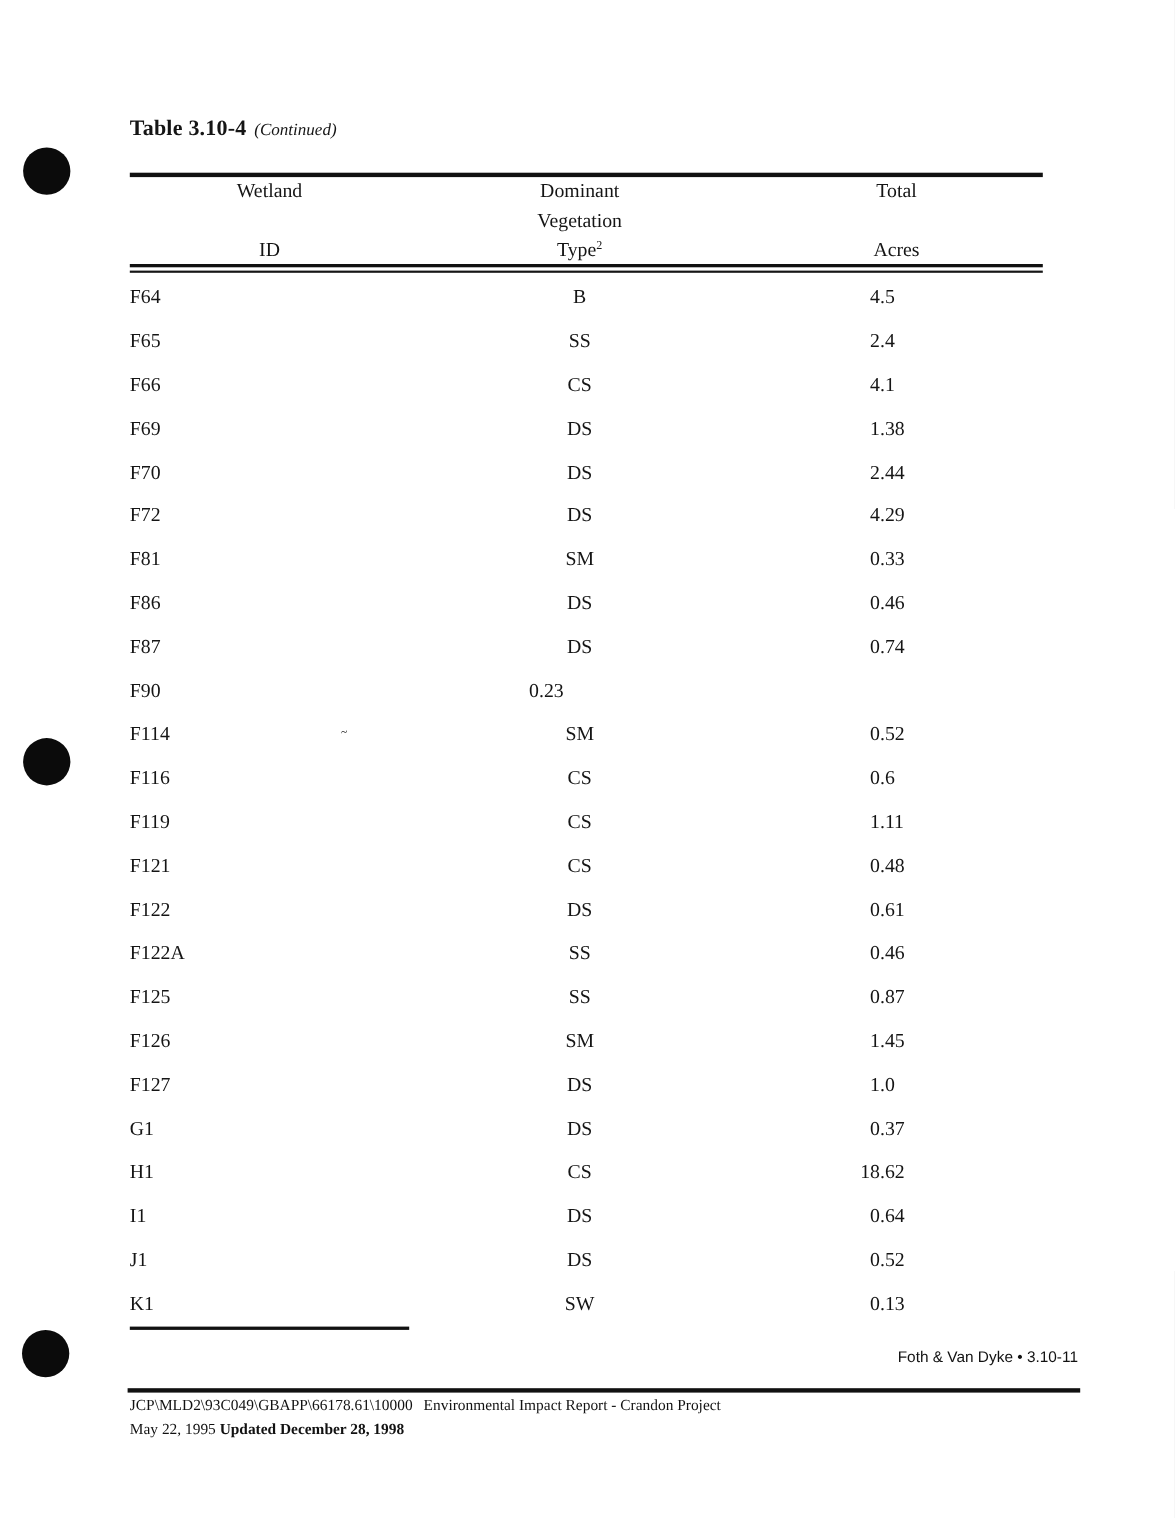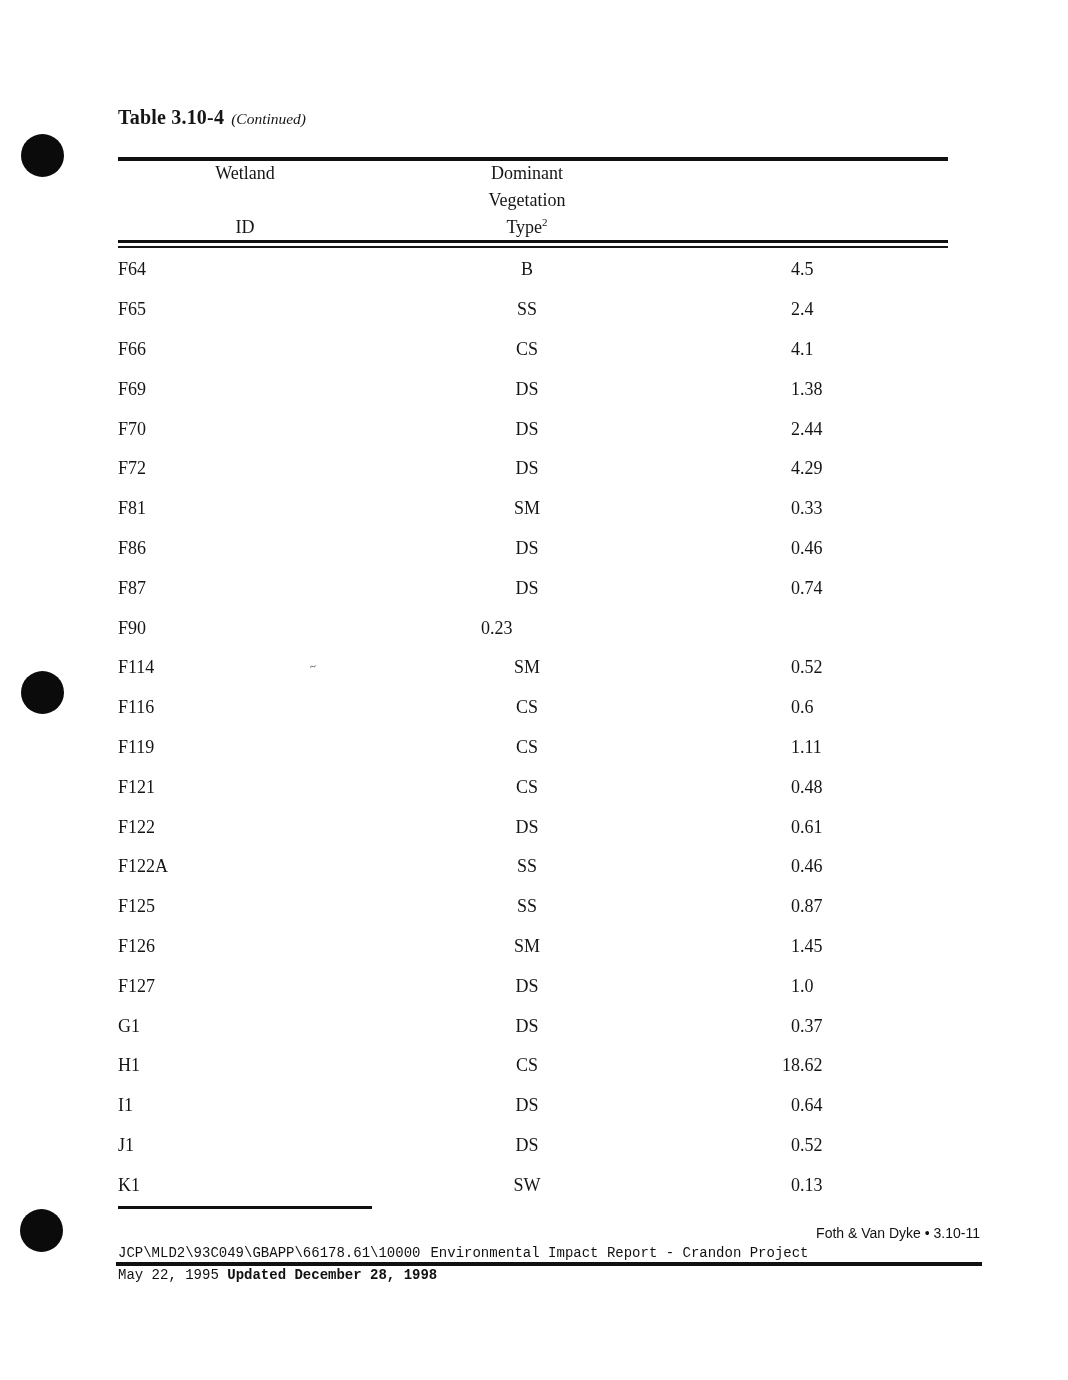--- a/index.html
+++ b/index.html
@@ -61,22 +61,22 @@
   .artifact {
     position:absolute; left:192px; top:3px;
     font-size:11px; color:#2c2c2c;
     transform:rotate(-8deg);
   }
   .rule-partial { width:254px; height:3px; background:#111; margin-top:1px; }
 
   
   .frule { position:absolute; left:116px; top:1262px; width:866px; height:4px; background:#111; }
   .footer-left {
-    position:absolute; left:118px; top:1242px;
-    font-family:Liberation Mono, monospace;
+    position:absolute; left:118px; top:1268px;
+    font-family:Liberation Serif, serif;
     font-size:14px; line-height:22px; color:#111;
     white-space:nowrap;
   }
   .footer-left .gap { display:inline-block; width:10px; }
   .footer-right {
     position:absolute; right:88px; top:1225px;
     font-family:"Liberation Sans", sans-serif;
     font-size:14px; color:#111;
     white-space:nowrap;
   }
@@ -100,20 +100,24 @@
     <div class="hdr">
       <div class="hcol">
         <div>Wetland</div>
         <div>ID</div>
       </div>
       <div class="hcol">
         <div>Dominant</div>
         <div>Vegetation</div>
         <div><span>Type</span><sup>2</sup></div>
       </div>
+      <div class="hcol">
+        <div>Total</div>
+        <div>Acres</div>
+      </div>
     </div>
 
     <div class="rule-double">
       <div class="rd1"></div>
       <div class="rd2"></div>
     </div>
 
     <div class="rows">
   <div class="row">
     <div class="cell c1">

